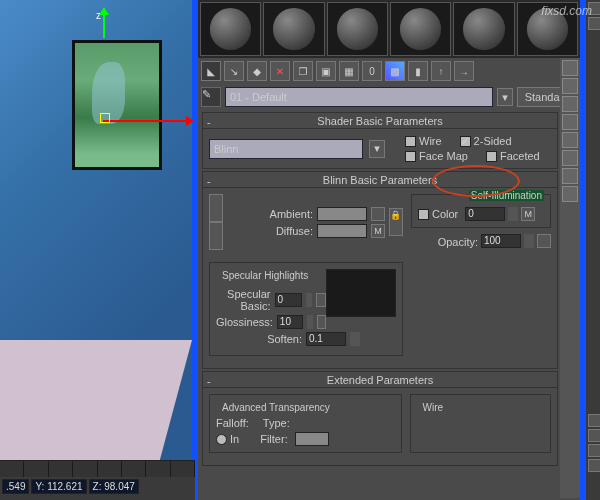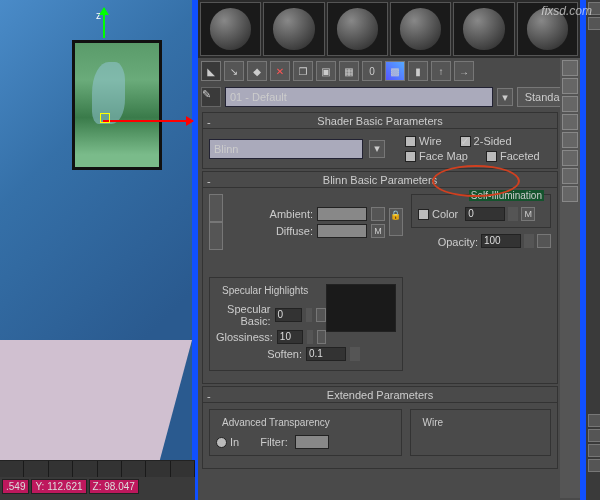--- a/index.html
+++ b/index.html
@@ -61,21 +61,21 @@
 .spinner{width:40px;height:14px;background:#333;border:1px solid #222;color:#ddd;padding:0 2px;font-size:10px;line-height:12px;display:inline-block}
 .spinbtns{display:inline-block;width:10px;height:14px;background:#555;vertical-align:top}
 .spechl .row{display:flex;align-items:center;gap:4px;margin:3px 0;justify-content:flex-start}
 .spechl .lbl{width:86px;text-align:right}
 .curve{width:70px;height:48px;background:#1a1a1a;border:1px solid #222;float:right}
 
 .bottombar{position:absolute;left:0;bottom:0;width:195px;height:40px;background:#3a3a3a;border-top:1px solid #222}
 .timeline{height:16px;display:flex}
 .tseg{flex:1;border-right:1px solid #1a1a1a;background:#333}
 .coords{display:flex;gap:2px;padding:2px}
-.coordbox{background:#be185d;border:1px solid #222;padding:1px 3px;font-size:10px;color:#ddd}
+.coordbox{background:#0f172a;border:1px solid #222;padding:1px 3px;font-size:10px;color:#ddd}
 
 .watermark{position:absolute;right:8px;top:4px;font-size:12px;color:#fff;opacity:0.6;font-style:italic}
 .rightstrip{position:absolute;right:0;top:0;width:17px;height:500px;background:#3a3a3a;border-left:3px solid #1050ff}
 .rbtn{width:13px;height:13px;margin:2px;background:#555;border:1px solid #777}
 </style>
 </head>
 <body>
 
 <div class="viewport">
   <div class="floor"></div>
@@ -224,21 +224,21 @@
                 <div class="minibtn"></div>
               </div>
             <div class="colorrow">
                 <span class="lbl">Diffuse:</span>
                 <div class="swatch"></div>
                 <div class="minibtn">M</div>
               </div>
           </div>
           <div class="minibtn" style="height:28px;margin-left:4px">🔒</div>
         </div>
-        <div class="grp spechl" style="margin-top:27px">
+        <div class="grp spechl" style="margin-top:12px">
           <span class="grp-title">Specular Highlights</span>
           <div class="curve"></div>
           <div class="row">
               <span class="lbl">Specular Basic:</span>
               <span class="spinner">0</span>
               <span class="spinbtns"></span>
               <div class="minibtn"></div>
             </div>
           <div class="row">
               <span class="lbl">Glossiness:</span>
@@ -275,20 +275,24 @@
   </div>
 
   <div class="rollout">
     <div class="rollhdr">
       <span class="minus">-</span>
       <span>Extended Parameters</span>
     </div>
     <div class="rollbody" style="display:flex;gap:8px">
       <div class="grp" style="flex:1.4">
         <span class="grp-title">Advanced Transparency</span>
+        <div style="display:flex;gap:14px">
+          <span>Falloff:</span>
+          <span>Type:</span>
+        </div>
         <div class="chk" style="margin-top:3px">
             <div class="chkbox" style="border-radius:50%"></div>
             <span>In</span>
         <span style="margin-left:18px">Filter:</span>
             <div class="swatch" style="width:34px;margin-left:4px"></div>
           </div>
       </div>
       <div class="grp" style="flex:1">
         <span class="grp-title">Wire</span>
       </div>

